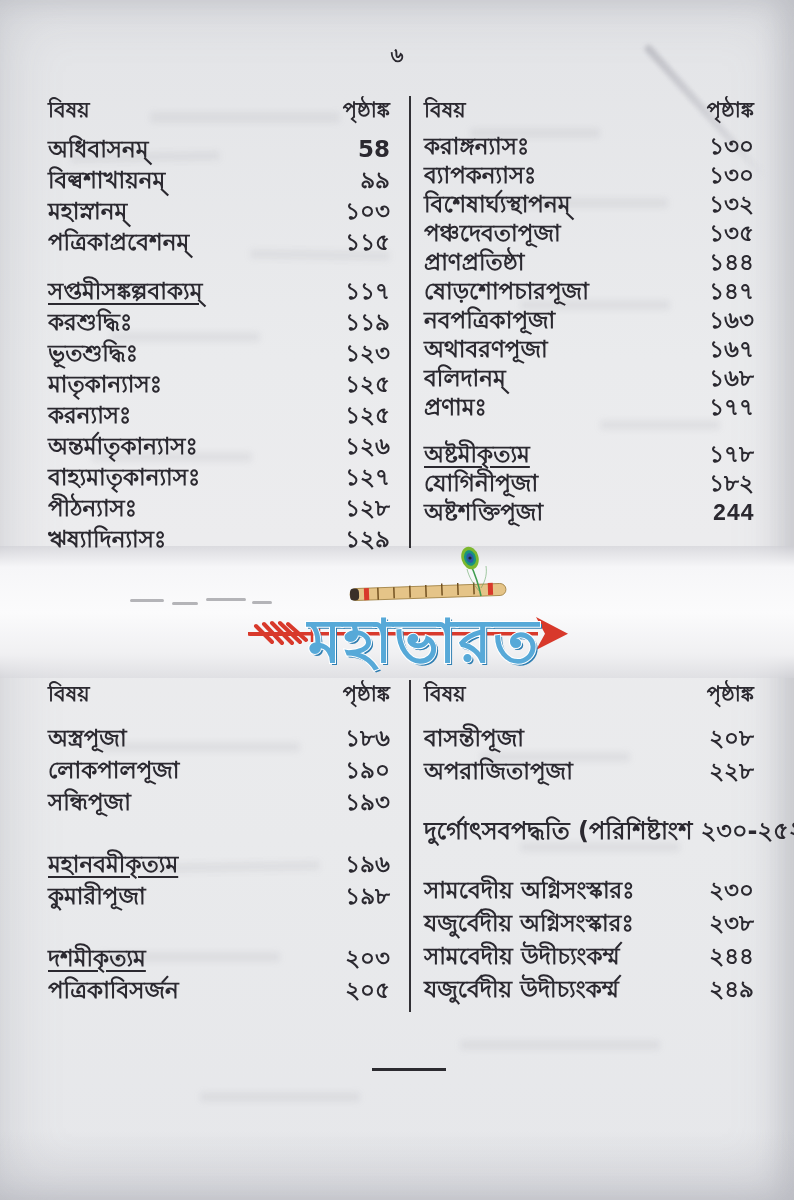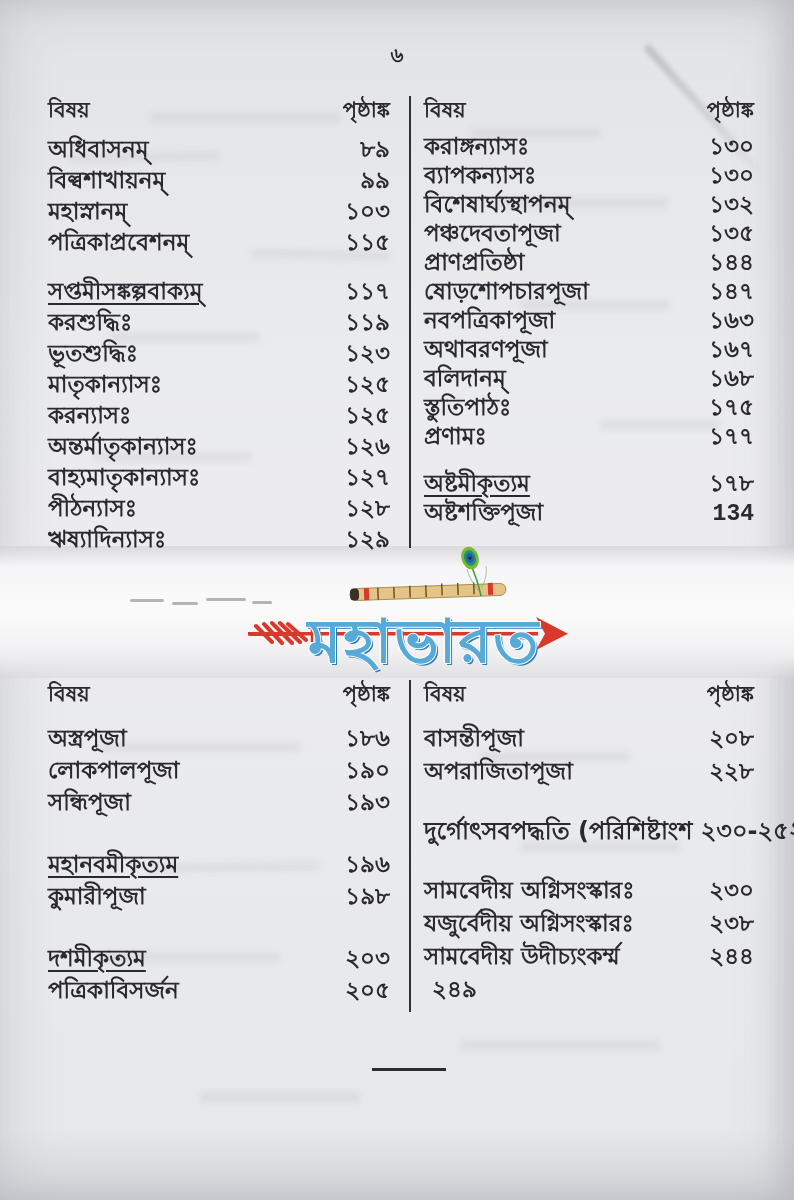--- a/index.html
+++ b/index.html
@@ -90,21 +90,21 @@
   <div class="page-number">৬</div>
 
   <div class="toc-col col-top-left">
     <div class="col-header">
       <span>বিষয়</span>
       <span>পৃষ্ঠাঙ্ক</span>
     </div>
     <div>
         <div class="toc-row">
           <span class="subject">অধিবাসনম্</span>
-          <span class="pagenum">৮৯</span>
+          <span class="pagenum">58</span>
         </div>
         <div class="toc-row">
           <span class="subject">বিল্বশাখায়নম্</span>
           <span class="pagenum">৯৯</span>
         </div>
         <div class="toc-row">
           <span class="subject">মহাস্নানম্</span>
           <span class="pagenum">১০৩</span>
         </div>
         <div class="toc-row">
@@ -186,34 +186,34 @@
         </div>
         <div class="toc-row">
           <span class="subject">অথাবরণপূজা</span>
           <span class="pagenum">১৬৭</span>
         </div>
         <div class="toc-row">
           <span class="subject">বলিদানম্</span>
           <span class="pagenum">১৬৮</span>
         </div>
         <div class="toc-row">
-          <span class="subject">স্তুতিপাঠঃ</span>
-          <span class="pagenum">১৭৫</span>
-        </div>
-        <div class="toc-row">
           <span class="subject">প্রণামঃ</span>
           <span class="pagenum">১৭৭</span>
         </div>
         <div class="toc-row heading gap">
           <span class="subject">অষ্টমীকৃত্যম</span>
           <span class="pagenum">১৭৮</span>
         </div>
         <div class="toc-row">
+          <span class="subject">যোগিনীপূজা</span>
+          <span class="pagenum">১৮২</span>
+        </div>
+        <div class="toc-row">
           <span class="subject">অষ্টশক্তিপূজা</span>
-          <span class="pagenum">134</span>
+          <span class="pagenum">244</span>
         </div>
       </div>
   </div>
 
   <div class="watermark">
     <svg width="330" height="132" viewBox="0 0 330 132" xmlns="http://www.w3.org/2000/svg">
 
       <g>
         <rect x="110" y="40" width="156" height="12" rx="6" transform="rotate(-2 188 46)" stroke="#9a7a3a" stroke-width="0.8" fill="#e5c488"></rect>
         <rect x="110" y="40" width="9" height="12" rx="4" transform="rotate(-2 188 46)" fill="#3a3028"></rect>
@@ -303,19 +303,20 @@
         </div>
         <div class="toc-row">
           <span class="subject">যজুর্বেদীয় অগ্নিসংস্কারঃ</span>
           <span class="pagenum">২৩৮</span>
         </div>
         <div class="toc-row">
           <span class="subject">সামবেদীয় উদীচ্যংকর্ম্ম</span>
           <span class="pagenum">২৪৪</span>
         </div>
         <div class="toc-row">
+          <span class="subject">যজুর্বেদীয় উদীচ্যংকর্ম্ম</span>
           <span class="pagenum">২৪৯</span>
         </div>
       </div>
   </div>
 
   <div class="footer-rule"></div>
 </div>
 
 </body></html>

